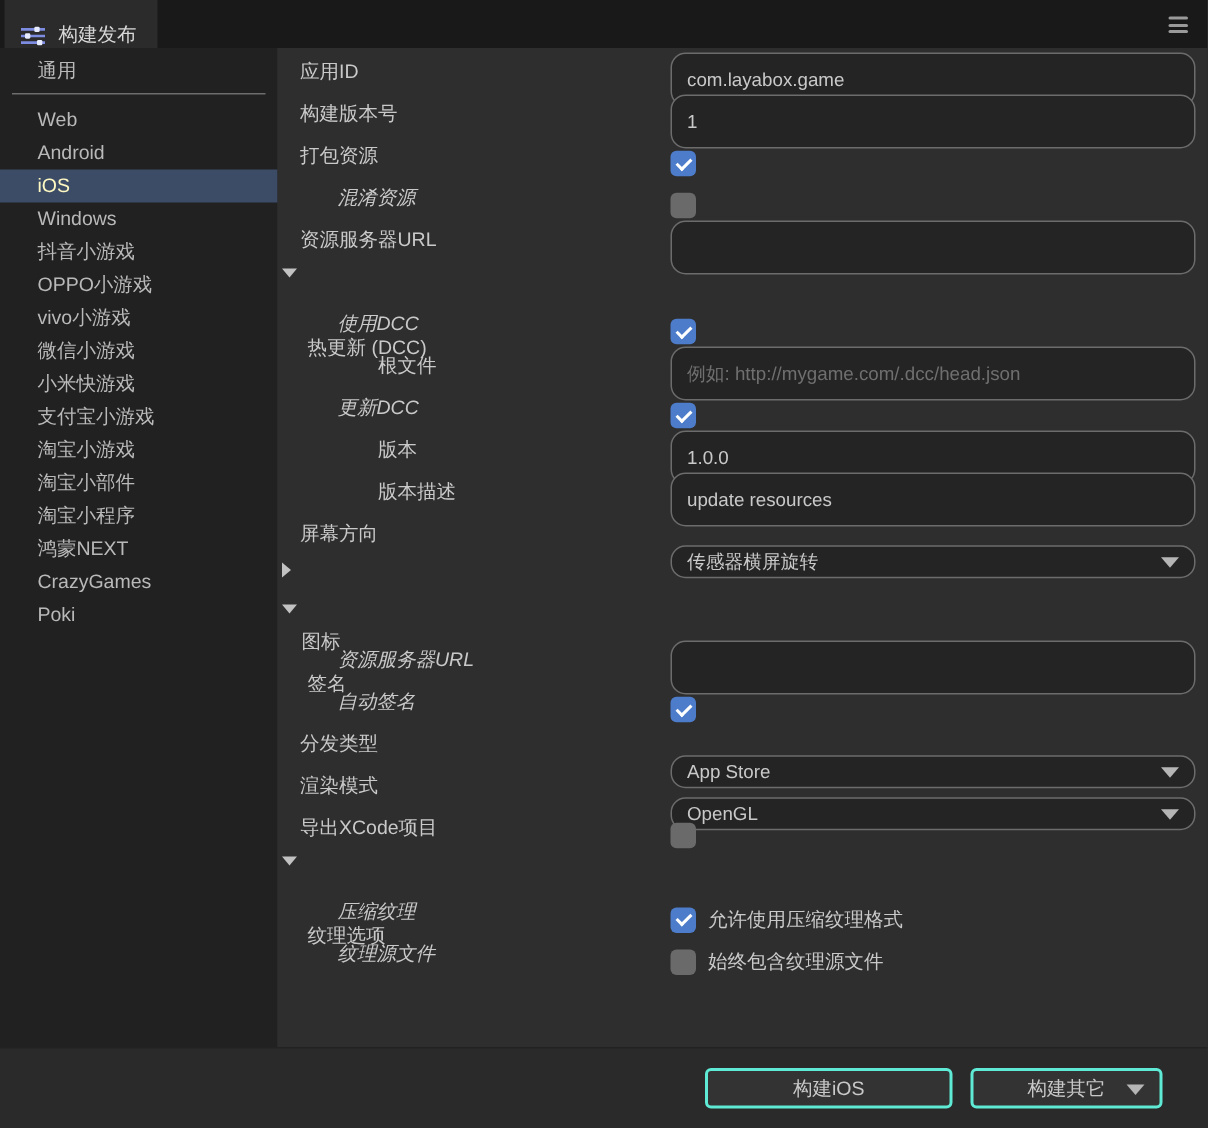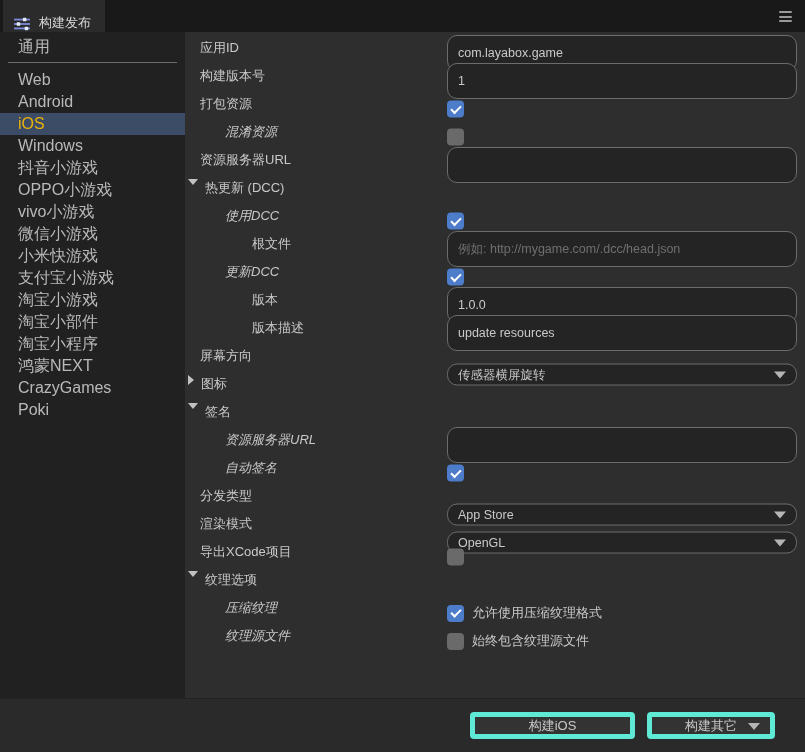--- a/index.html
+++ b/index.html
@@ -17,35 +17,35 @@
        display:flex;align-items:flex-end;padding:8px 14px 0 10px;gap:8px;}
   .tab-label{color:#d8d8d8;font-size:13px;}
   .sliders-icon{display:block;width:18px;height:16px;}
   .hamburger{position:absolute;right:13px;top:11px;width:13px;cursor:pointer;}
   .hamburger .bar{height:2px;background:#9a9a9a;margin-bottom:2.5px;border-radius:1px;}
   .hamburger .bar:last-child{margin-bottom:0;}
 
   
   .main{display:flex;flex:1 1 auto;min-height:0;}
   .sidebar{width:185px;flex:0 0 185px;background:#212121;padding-top:4px;box-sizing:border-box;}
-  .side-item{height:22px;line-height:22px;padding-left:18px;font-size:16px;color:#b9b9b9;
+  .side-item{height:22px;line-height:22px;padding-left:25px;font-size:13px;color:#b9b9b9;
              white-space:nowrap;cursor:pointer;}
-  .side-item.selected{background:#3d4c66;color:#eab308;}
+  .side-item.selected{background:#3d4c66;color:#fef9c3;}
   .side-divider{height:1px;background:#6d6d6d;margin:4px 8px 6px 8px;}
 
   .content{flex:1 1 auto;background:#2e2e2e;padding-top:7px;box-sizing:border-box;position:relative;}
 
   
   .frow{height:28px;display:flex;align-items:flex-start;position:relative;}
   .flabel{color:#c9c9c9;font-size:13px;white-space:nowrap;}
   .ind0{margin-left:15px;}
   .ind1{margin-left:40px;font-style:italic;}
   .ind2{margin-left:67px;}
   .frow.header{padding-left:3px;}
-  .hlabel{color:#c9c9c9;font-size:13px;margin-left:7px;cursor:pointer;}
+  .hlabel{color:#c9c9c9;font-size:13px;margin-left:7px;cursor:pointer;margin-top:44px;}
   .tri{width:0;height:0;display:inline-block;cursor:pointer;}
   .tri.down{border-left:5px solid transparent;border-right:5px solid transparent;border-top:6px solid #c2c2c2;}
   .tri.right{border-top:5px solid transparent;border-bottom:5px solid transparent;border-left:6px solid #c2c2c2;}
 
   .fctrl{position:absolute;left:262px;top:50%;transform:translateY(-50%);
          display:flex;align-items:center;gap:8px;}
 
   .tinput{width:328px;height:18px;padding:8px 10px;background:#242424;border:1px solid #6c6c6c;
           border-radius:10px;color:#c9c9c9;font-size:12.5px;outline:none;
           font-family:"Liberation Sans","DejaVu Sans",sans-serif;}
@@ -61,21 +61,21 @@
   .dselect{width:350px;height:22px;box-sizing:border-box;background:#242424;border:1px solid #6c6c6c;
            border-radius:10px;display:flex;align-items:center;padding:0 10px;cursor:pointer;margin-top:27px;}
   .dval{color:#c9c9c9;font-size:12.5px;flex:1 1 auto;}
   .darrow{width:0;height:0;border-left:6px solid transparent;border-right:6px solid transparent;
           border-top:7px solid #b5b5b5;flex:0 0 auto;}
 
   
   .footer{height:54px;flex:0 0 auto;background:#2a2a2a;border-top:1px solid #222222;
           display:flex;justify-content:flex-end;align-items:flex-start;
           padding:13px 30px 0 0;gap:12px;box-sizing:border-box;}
-  .btn{height:27px;background:#333333;border:5px solid #5eead4;border-radius:4px;color:#c9c9c9;
+  .btn{height:27px;background:#333333;border:2px solid #5eead4;border-radius:4px;color:#c9c9c9;
        font-size:13px;display:flex;align-items:center;justify-content:center;cursor:pointer;
        box-sizing:border-box;}
   .btn-build{width:165px;}
   .btn-other{width:128px;position:relative;}
   .btn-other .darrow{position:absolute;right:10px;top:50%;margin-top:-3px;}
 </style>
 </head>
 <body>
 
 <div class="app">

